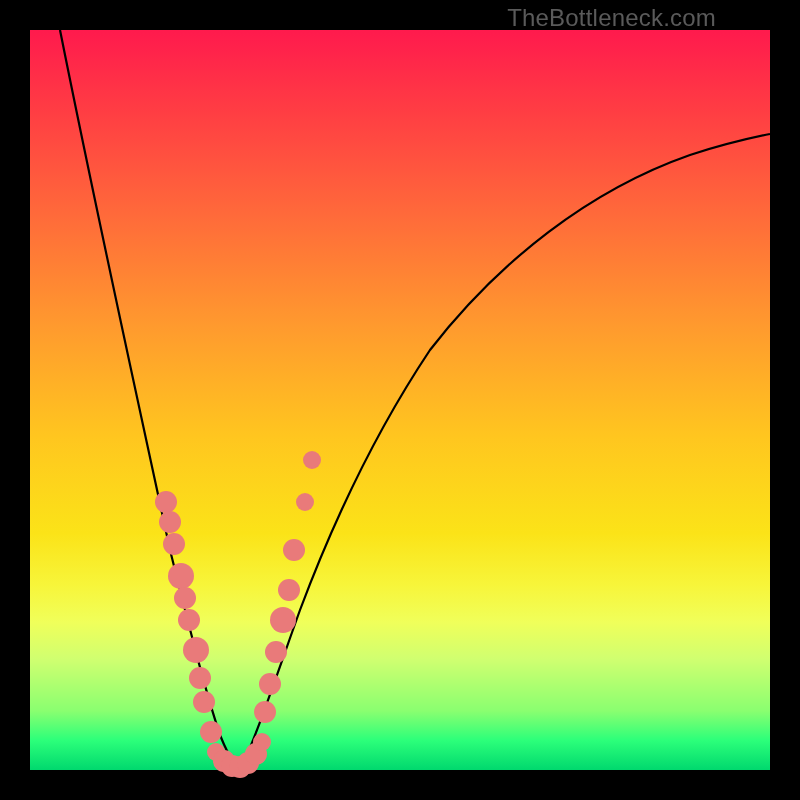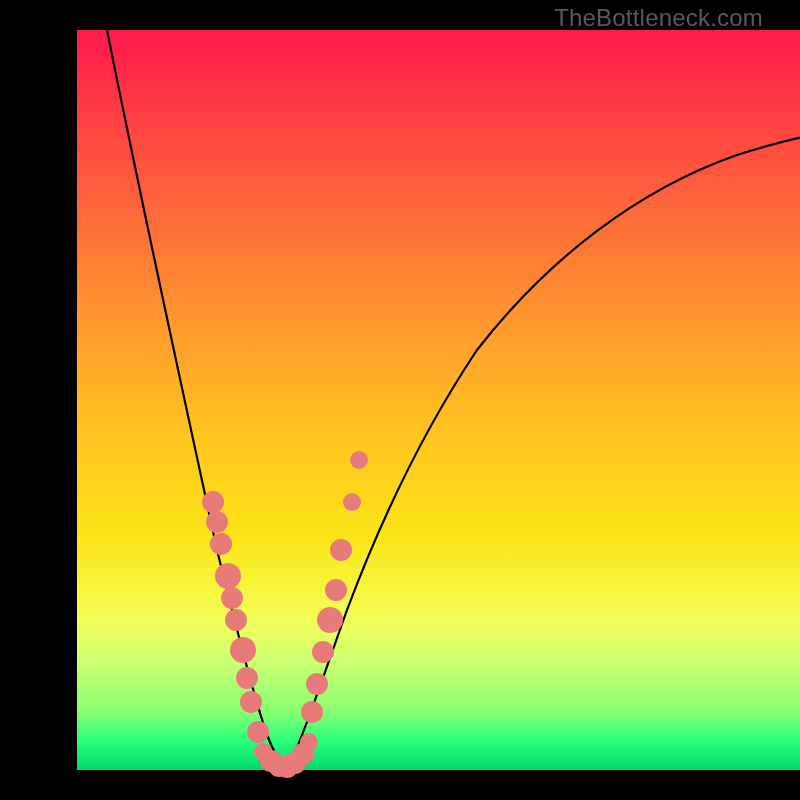--- a/index.html
+++ b/index.html
@@ -8,21 +8,20 @@
     width: 800px;
     height: 800px;
     background: #000;
     overflow: hidden;
   }
   .container {
     position: relative;
     width: 728px;
     height: 800px;
     background: #000;
-    margin-left: 47px;
   }
   .plot-area {
     position: absolute;
     left: 30px;
     top: 30px;
     width: 740px;
     height: 740px;
     background: linear-gradient(to bottom,
       #ff1a4d 0%,
       #ff3a44 10%,

